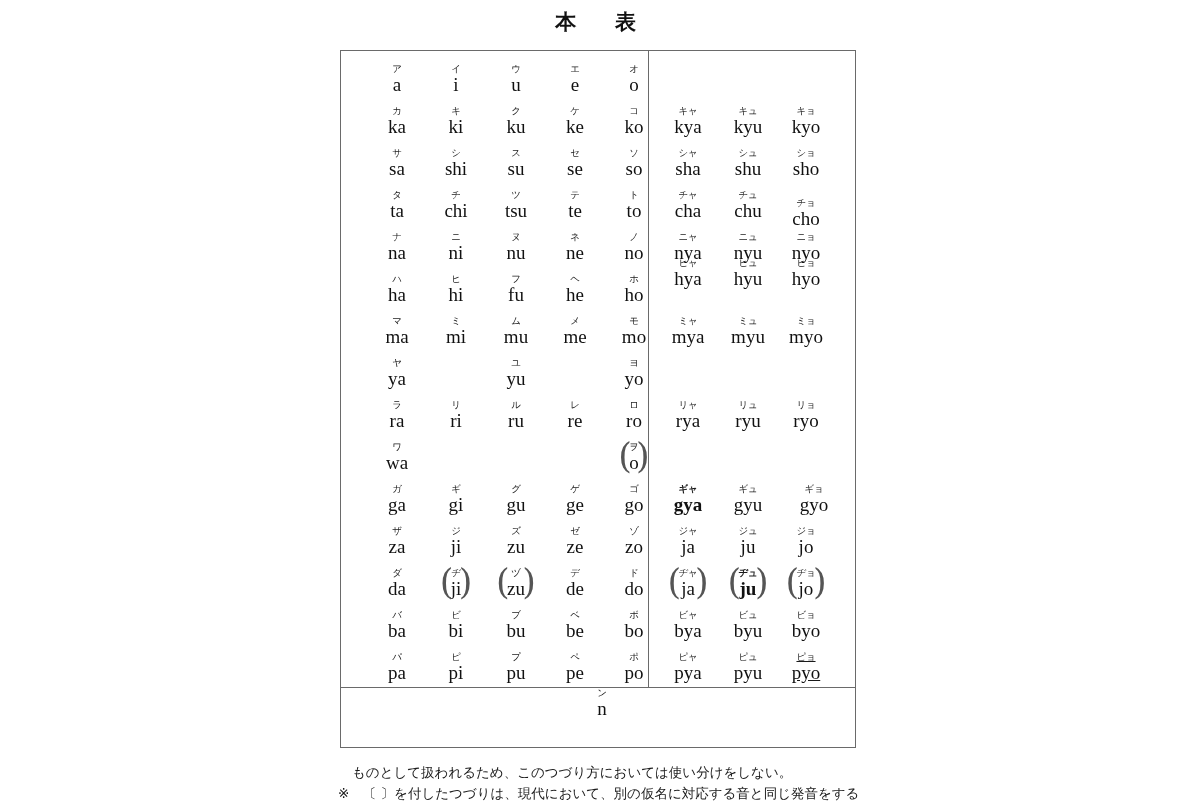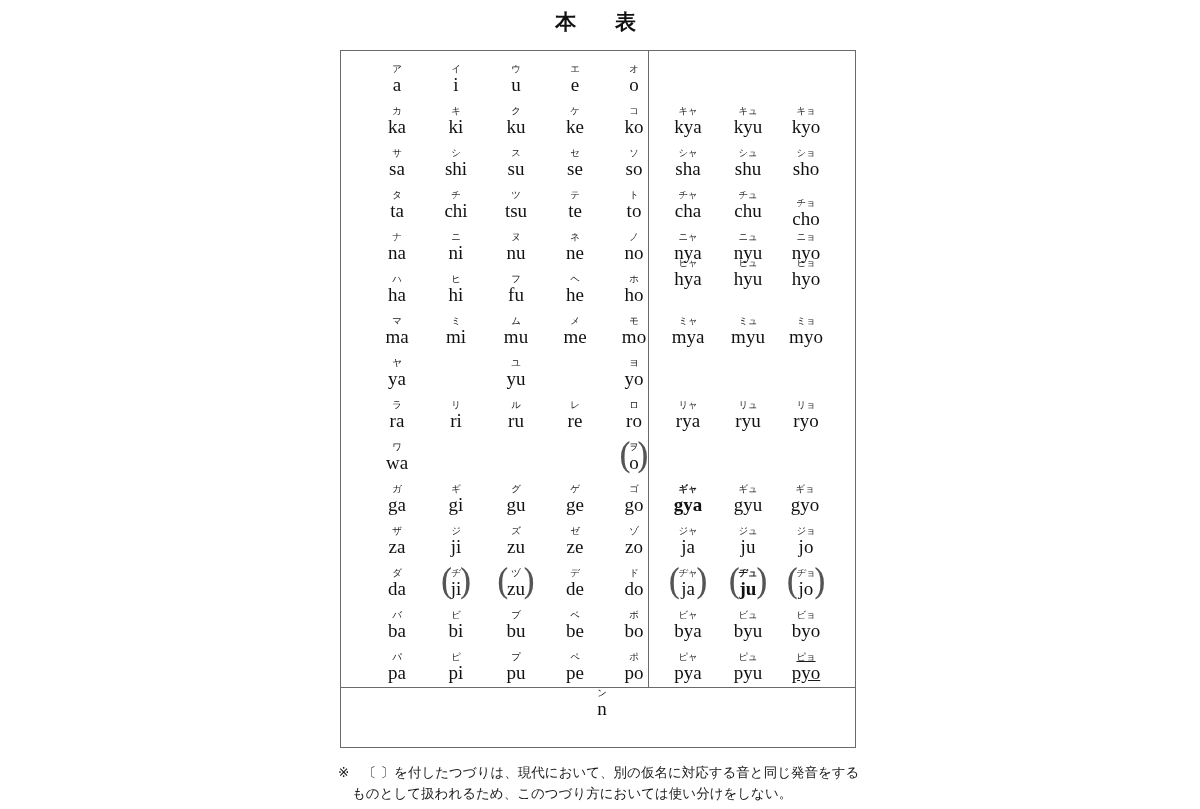--- a/index.html
+++ b/index.html
@@ -316,21 +316,21 @@
         <div class="kana-cell wide" style="left: 121px;"><span><span class="ruby">リョ</span><span class="romaji">ryo</span></span></div>
       </div>
       <div class="kana-row" style="top: 390px;">
         <div class="kana-cell wide" style="left: 3px;"></div>
         <div class="kana-cell wide" style="left: 63px;"></div>
         <div class="kana-cell wide" style="left: 121px;"></div>
       </div>
       <div class="kana-row" style="top: 432px;">
         <div class="kana-cell wide" style="left: 3px; font-weight: bold;"><span><span class="ruby">ギャ</span><span class="romaji">gya</span></span></div>
         <div class="kana-cell wide" style="left: 63px;"><span><span class="ruby">ギュ</span><span class="romaji">gyu</span></span></div>
-        <div class="kana-cell wide" style="left: 120px;"><span><span class="ruby">ギョ</span><span class="romaji">gyo</span></span></div>
+        <div class="kana-cell wide" style="left: 129px;"><span><span class="ruby">ギョ</span><span class="romaji">gyo</span></span></div>
       </div>
       <div class="kana-row" style="top: 474px;">
         <div class="kana-cell wide" style="left: 3px;"><span><span class="ruby">ジャ</span><span class="romaji">ja</span></span></div>
         <div class="kana-cell wide" style="left: 63px;"><span><span class="ruby">ジュ</span><span class="romaji">ju</span></span></div>
         <div class="kana-cell wide" style="left: 121px; text-align: center;"><span><span class="ruby">ジョ</span><span class="romaji">jo</span></span></div>
       </div>
       <div class="kana-row" style="top: 516px;">
         <div class="kana-cell wide" style="left: 3px;"><span class="bracketed"><span class="ruby">ヂャ</span><span class="romaji">ja</span></span></div>
         <div class="kana-cell wide" style="left: 63px; font-weight: bold;"><span class="bracketed"><span class="ruby">ヂュ</span><span class="romaji">ju</span></span></div>
         <div class="kana-cell wide" style="left: 121px;"><span class="bracketed"><span class="ruby">ヂョ</span><span class="romaji">jo</span></span></div>
@@ -350,15 +350,15 @@
   <div id="n-row">
     <div id="n-cell" class="kana-cell">
       <span class="ruby">ン</span>
       <span class="romaji">n</span>
     </div>
   </div>
 
 </div>
 
 <div id="footnote">
+  <span class="fn-line fn-line-2">ものとして扱われるため、このつづり方においては使い分けをしない。</span>
   <span class="fn-line fn-line-1">※　〔 〕を付したつづりは、現代において、別の仮名に対応する音と同じ発音をする</span>
-  <span class="fn-line fn-line-2">ものとして扱われるため、このつづり方においては使い分けをしない。</span>
 </div>
 
 </body></html>

